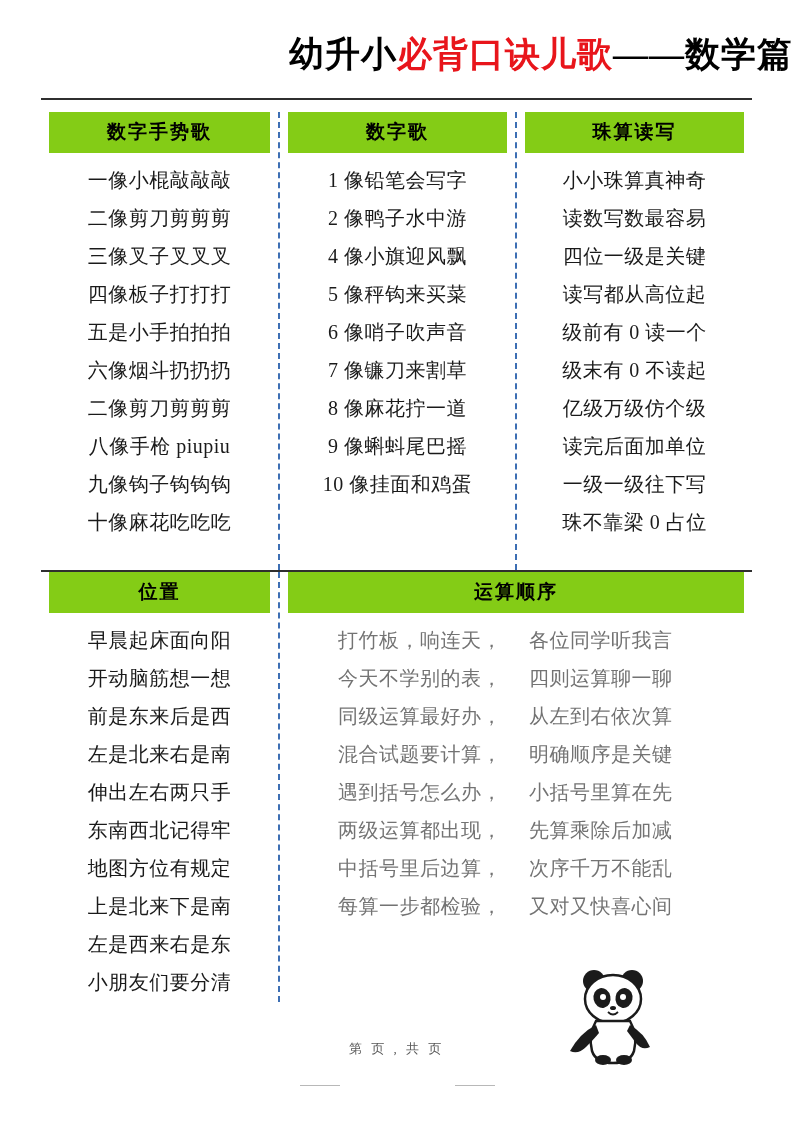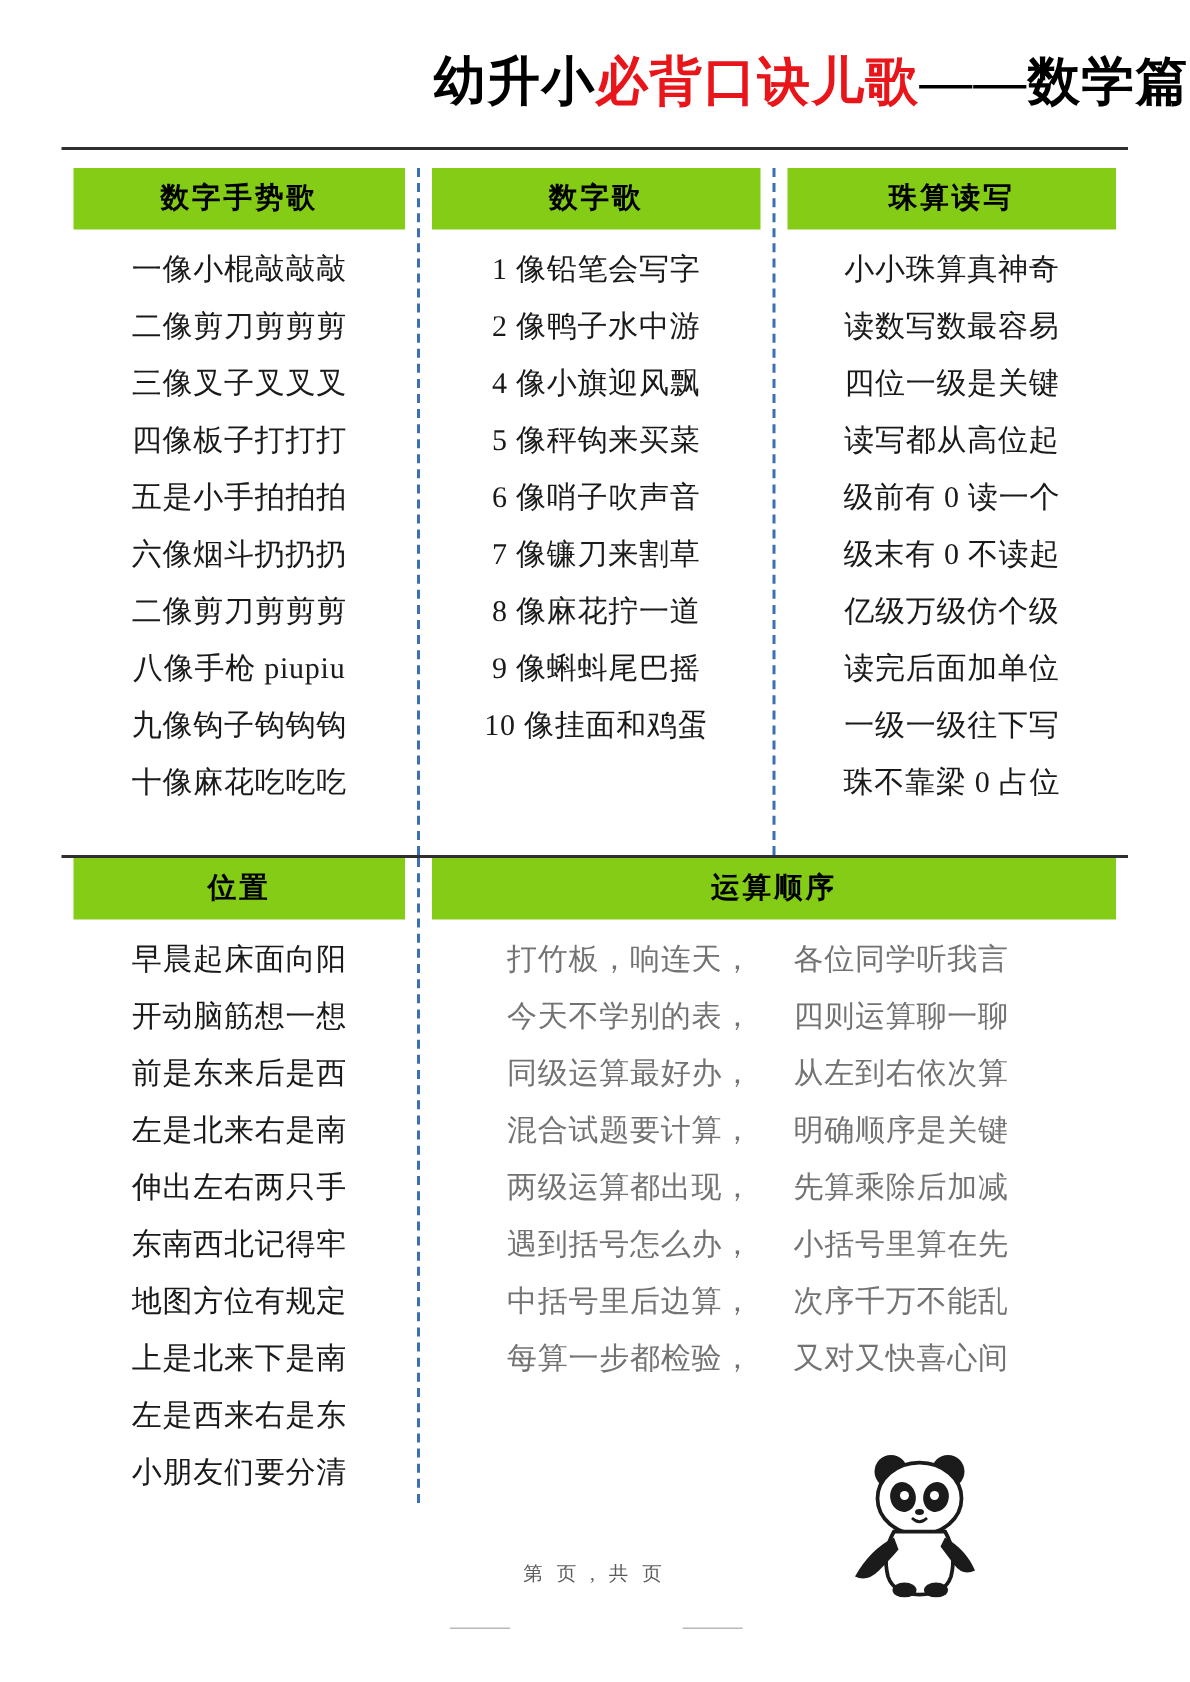--- a/index.html
+++ b/index.html
@@ -240,26 +240,26 @@
           </div>
           <div class="line-two">
             <span class="seg-a">同级运算最好办，</span>
             <span class="seg-b">从左到右依次算</span>
           </div>
           <div class="line-two">
             <span class="seg-a">混合试题要计算，</span>
             <span class="seg-b">明确顺序是关键</span>
           </div>
           <div class="line-two">
+            <span class="seg-a">遇到括号怎么办，</span>
+            <span class="seg-b">小括号里算在先</span>
+          </div>
+          <div class="line-two">
             <span class="seg-a">两级运算都出现，</span>
             <span class="seg-b">先算乘除后加减</span>
-          </div>
-          <div class="line-two">
-            <span class="seg-a">遇到括号怎么办，</span>
-            <span class="seg-b">小括号里算在先</span>
           </div>
           <div class="line-two">
             <span class="seg-a">中括号里后边算，</span>
             <span class="seg-b">次序千万不能乱</span>
           </div>
           <div class="line-two">
             <span class="seg-a">每算一步都检验，</span>
             <span class="seg-b">又对又快喜心间</span>
           </div>
         </div>

